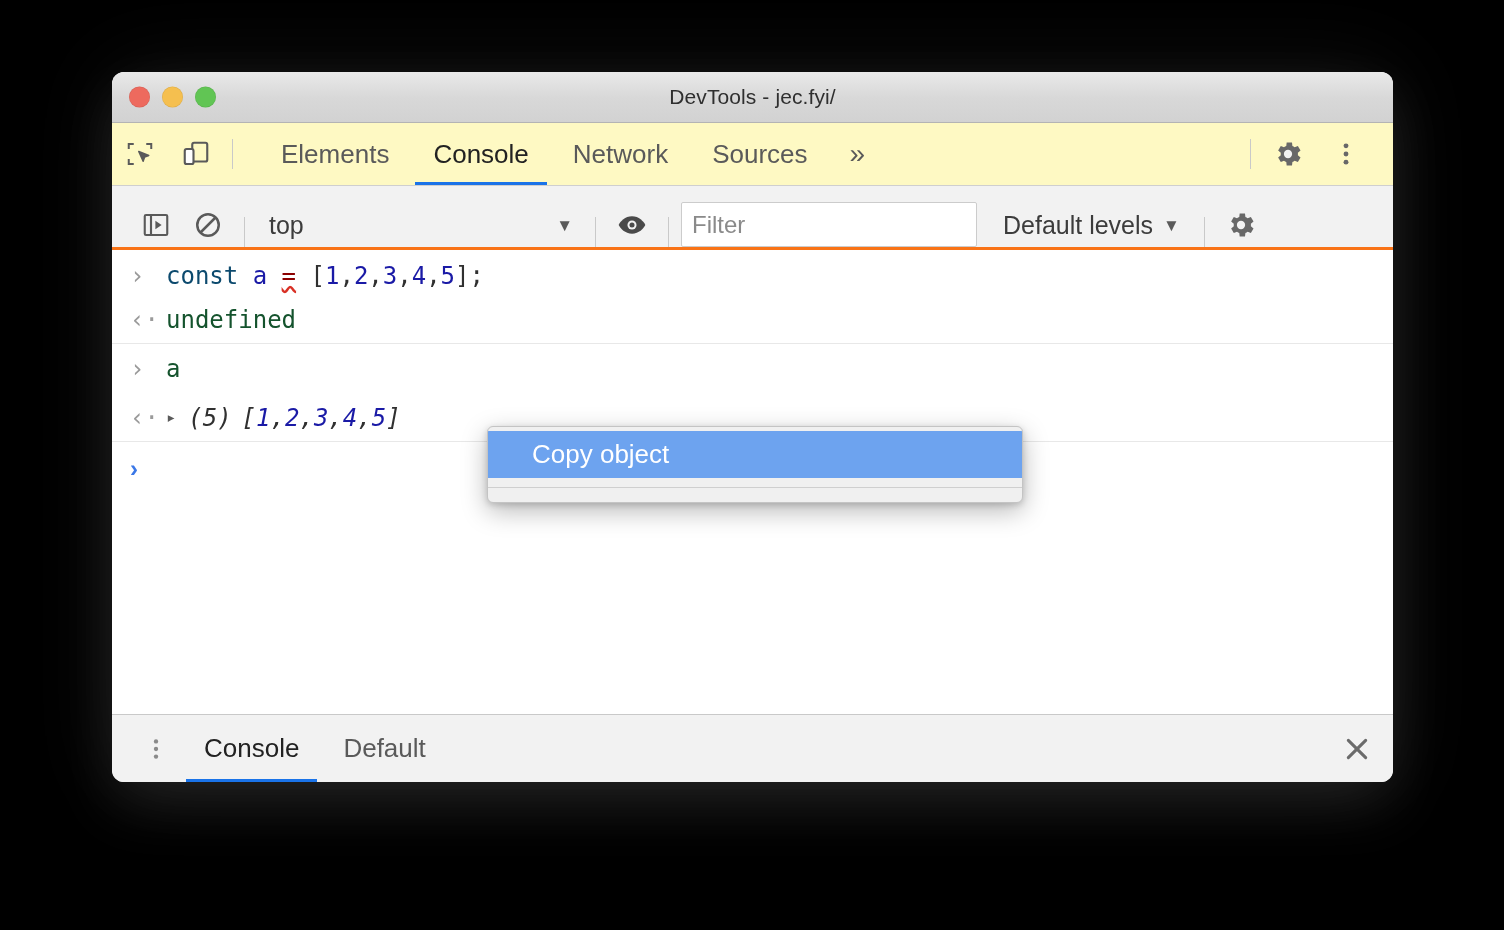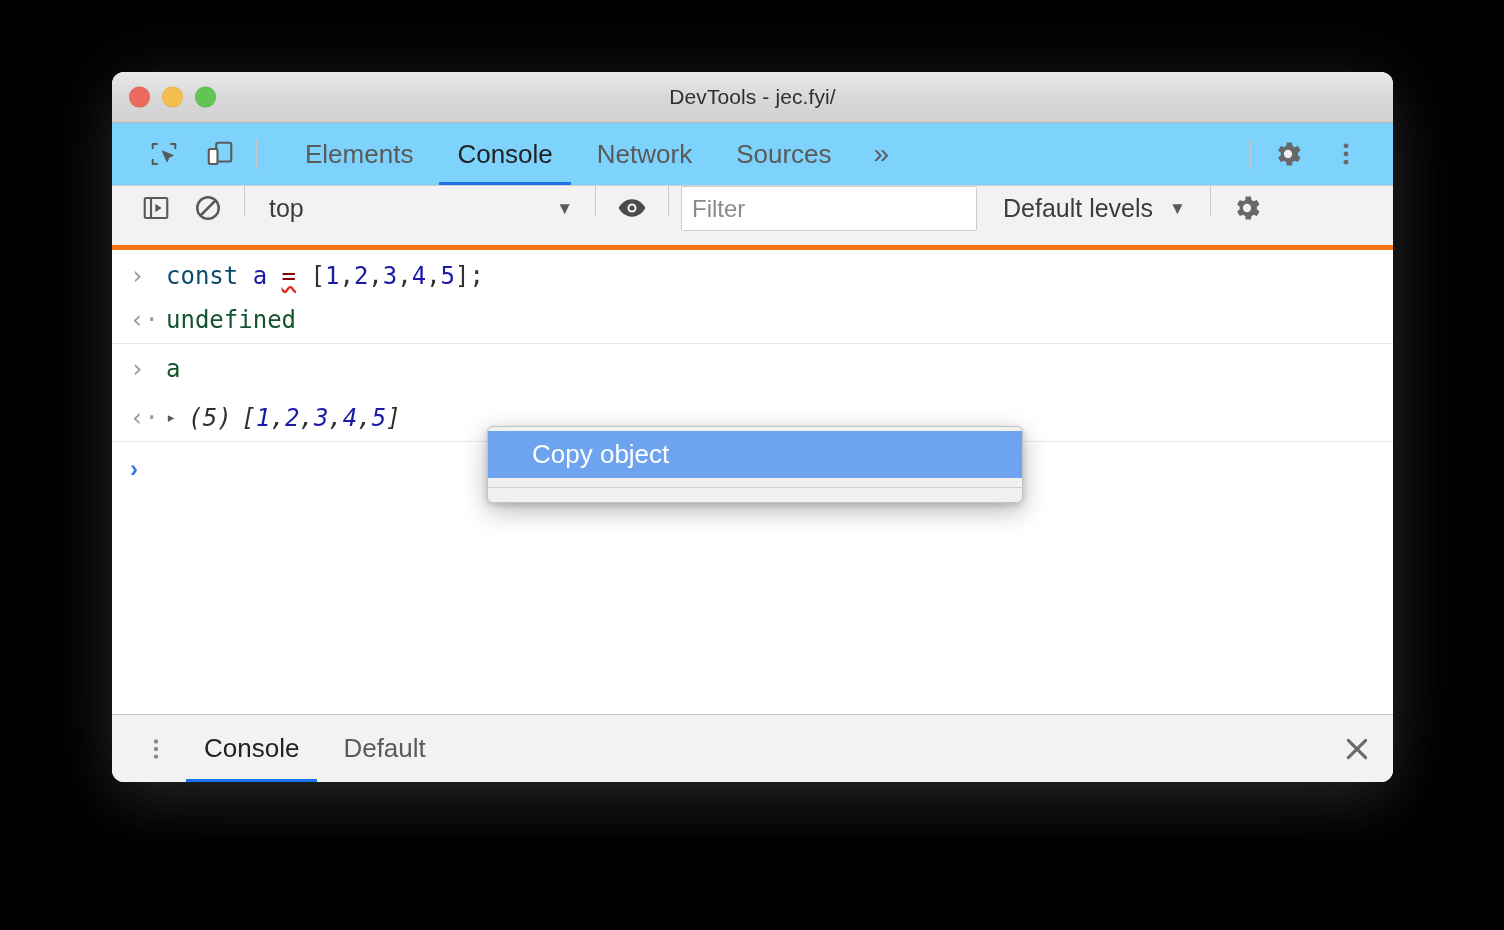--- a/index.html
+++ b/index.html
@@ -69,25 +69,25 @@
     font-size: 21px;
     color: #2f2f2f;
     letter-spacing: 0.1px;
     font-family: "Liberation Sans", sans-serif;
   }
 
   
   .tabbar {
     height: 63px;
     flex: 0 0 63px;
-    background: #7dd3fc;
+    background: #fef9c3;
     border-bottom: 1px solid #cfcfcf;
     display: flex;
     align-items: stretch;
-    padding-left: 24px;
+    padding-left: 0;
   }
   .tb-icon {
     width: 56px;
     display: flex; align-items: center; justify-content: center;
     cursor: pointer;
   }
   .tb-sep {
     width: 1px;
     background: #c9c9c9;
     margin: 16px 8px;
@@ -123,23 +123,23 @@
     display: flex; align-items: stretch;
     padding-right: 18px;
   }
   .tb-right .tb-icon { width: 58px; }
 
   
   .console-toolbar {
     height: 64px;
     flex: 0 0 64px;
     background: #f2f2f2;
-    border-bottom: 5px solid #f97316;
-    display: flex;
-    align-items: flex-start;
+    border-bottom: 3px solid #f97316;
+    display: flex;
+    align-items: flex-end;
     padding: 0 14px 0 18px;
   }
   .ct-icon {
     width: 52px; height: 44px;
     display: flex; align-items: center; justify-content: center;
     cursor: pointer;
   }
   .ct-sep {
     width: 1px; height: 30px; background: #c9c9c9;
     margin: 0 10px; flex: 0 0 1px;
@@ -169,21 +169,21 @@
     border-radius: 2px;
     padding: 0 10px;
     font-size: 24px;
     color: #333333;
     font-family: "Liberation Sans", sans-serif;
     outline: none;
     margin-left: 2px;
   }
   .filter-input::placeholder { color: #8a8a8a; }
   .levels {
-    display: flex; align-items: center; gap: 16px;
+    display: flex; align-items: center; gap: 10px;
     margin-left: 18px;
     height: 44px; padding: 0 8px;
     cursor: pointer;
   }
   .levels .label { font-size: 25px; color: #3c3c3c; }
 
   
   .console-body {
     flex: 1 1 auto;
     background: #ffffff;

